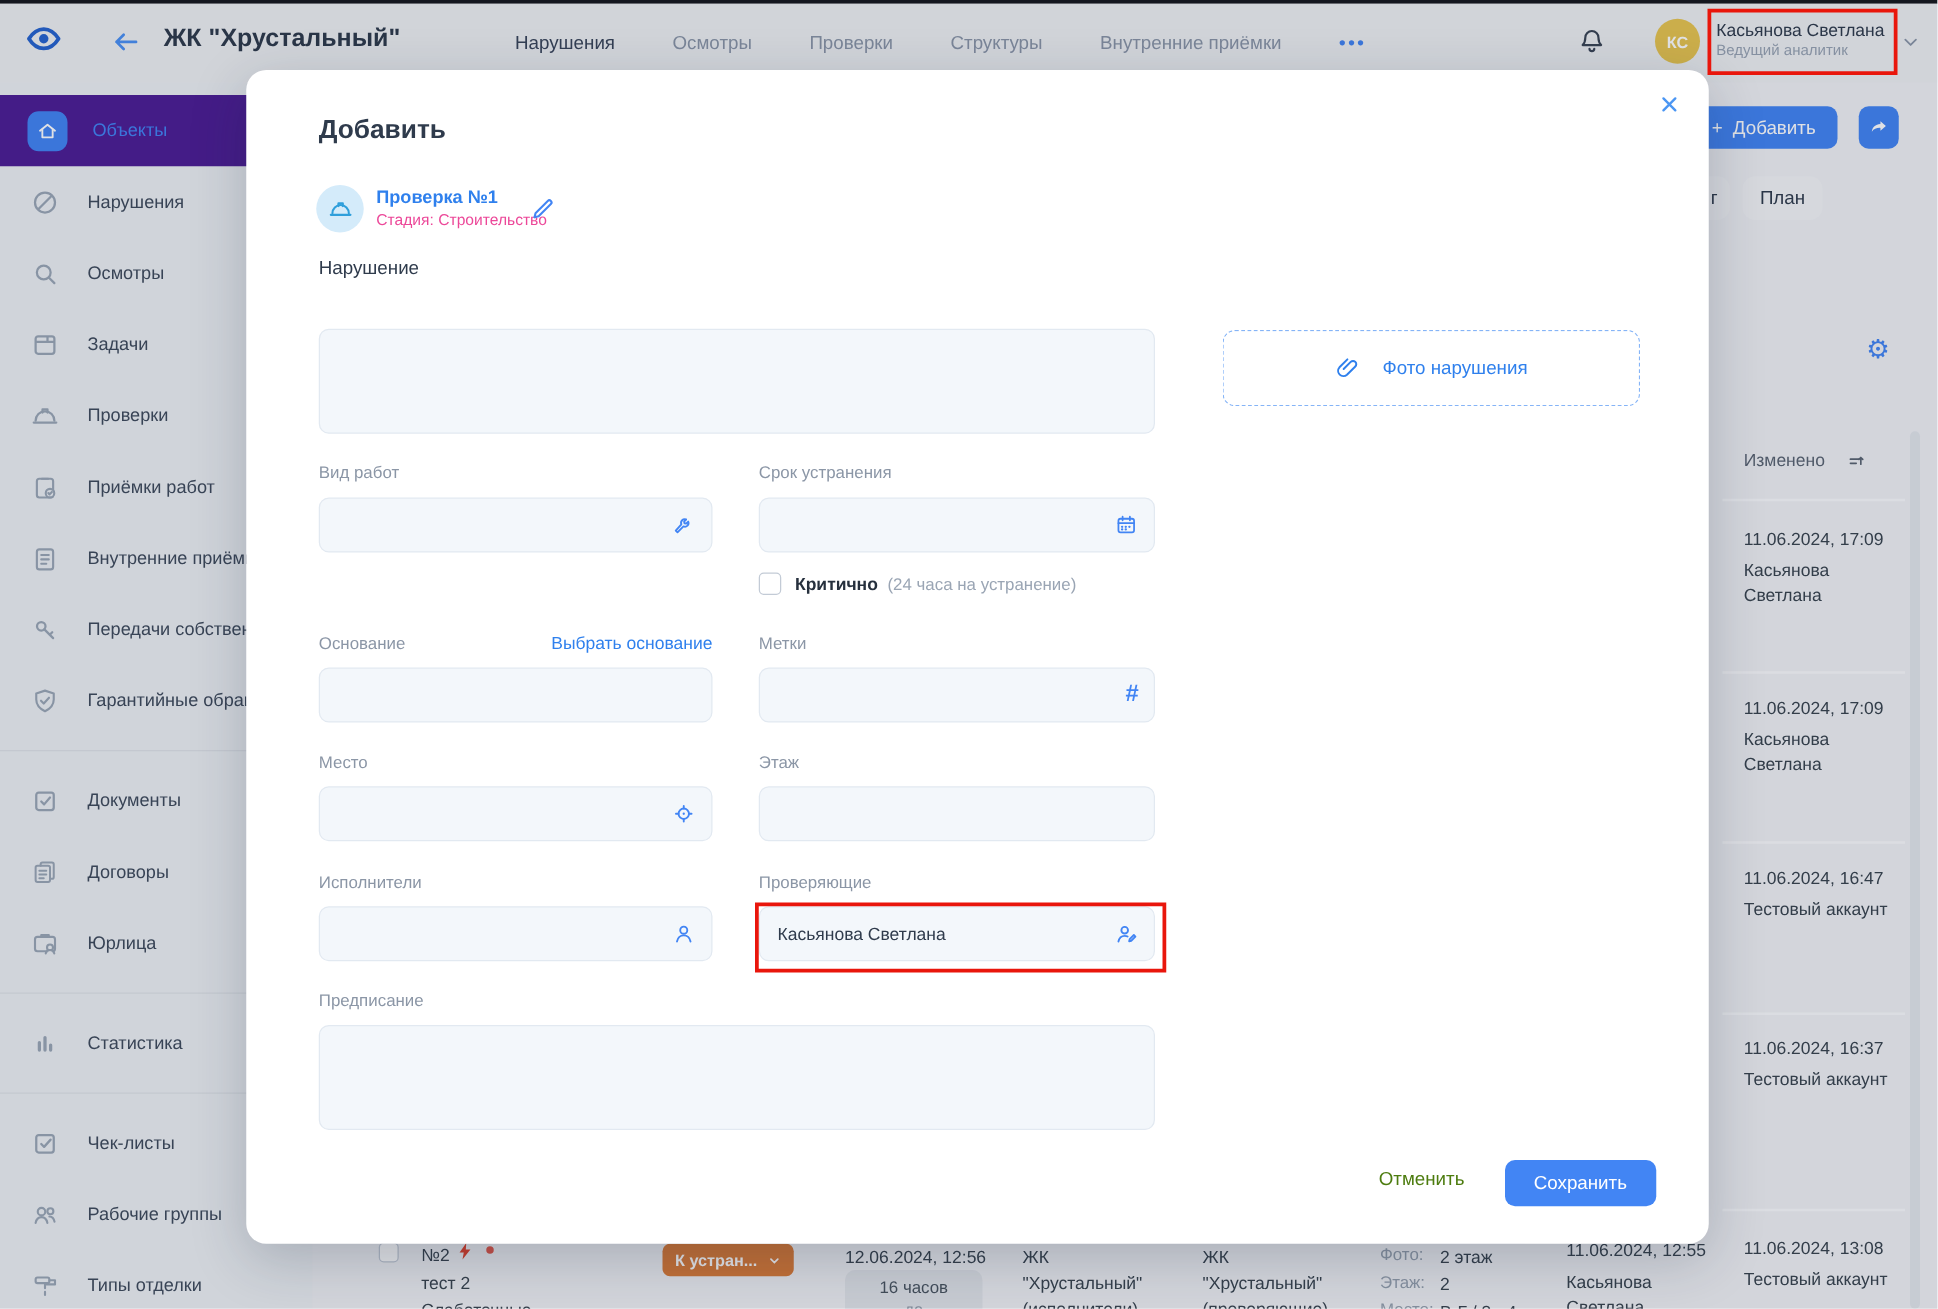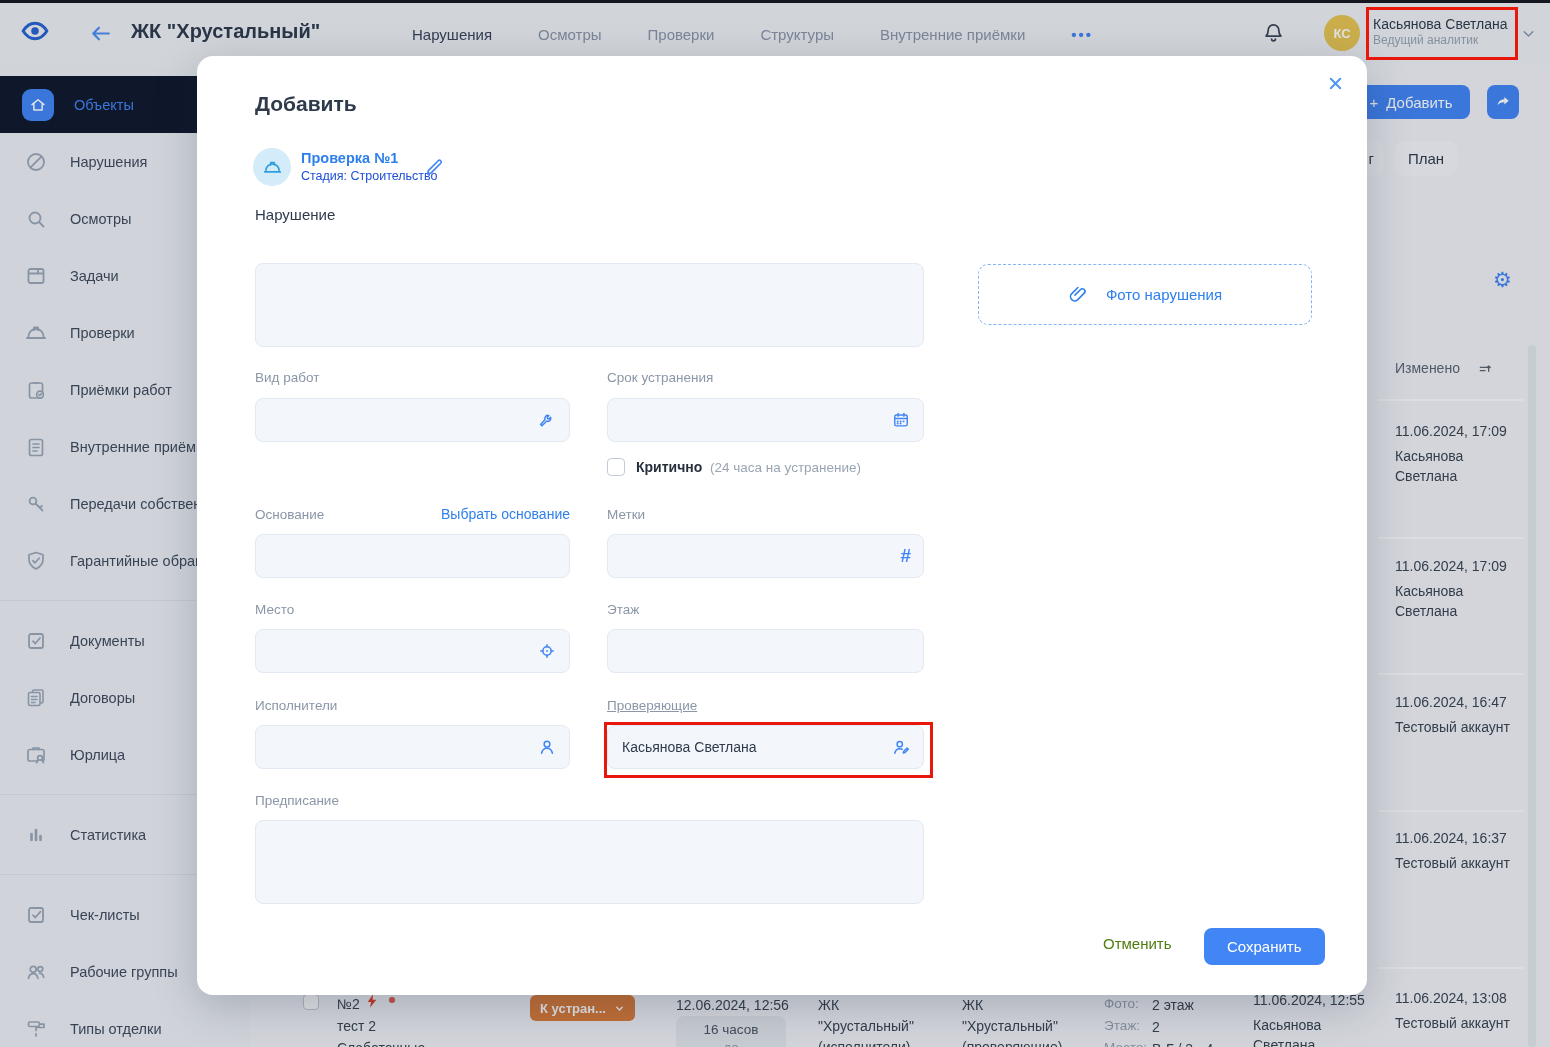--- a/index.html
+++ b/index.html
@@ -16,21 +16,21 @@
   .nav .itm.on{color:#39455a;font-weight:500;}
   .nav .dots{color:#4285f4;font-weight:700;letter-spacing:2px;font-size:15px;}
   .avatar{width:36px;height:36px;border-radius:50%;background:#e7c550;color:#fff;
           font-size:13px;font-weight:700;display:flex;align-items:center;justify-content:center;}
   .uname{font-size:14px;font-weight:500;color:#2f3b4c;line-height:18px;white-space:nowrap;}
   .urole{font-size:12px;color:#97a3b3;line-height:15px;white-space:nowrap;}
   
   .sidebar{left:0;top:66px;width:250px;height:981px;background:#edf0f4;padding-top:10px;box-sizing:border-box;}
   .side-item{display:flex;align-items:center;height:57px;padding-left:22px;gap:20px;cursor:pointer;}
   .side-item .lbl{font-size:14.5px;color:#3f4b5c;white-space:nowrap;}
-  .side-item.active{background:#0f172a;}
+  .side-item.active{background:#4c1d95;}
   .side-item.active .lbl{color:#4285f4;font-weight:500;}
   .tile{width:32px;height:32px;border-radius:9px;background:#4285f4;display:flex;align-items:center;justify-content:center;flex:0 0 32px;}
   .gico{width:28px;display:flex;justify-content:center;color:#9aa7b6;flex:0 0 28px;}
   .side-div{height:1px;background:#dfe3e8;margin:11px 0;}
   
   .pillbtn{background:#f4f5f7;border:none;border-radius:10px;height:35px;font-size:15px;color:#2f3b4c;
            font-family:inherit;cursor:pointer;}
   .bluebtn{background:#4285f4;color:#fff;border:none;border-radius:8px;font-size:15px;font-family:inherit;cursor:pointer;}
   .chg-date{font-size:14px;color:#39444f;margin-bottom:7px;white-space:nowrap;}
   .chg-user{font-size:14px;color:#39444f;line-height:1.45;}
@@ -362,21 +362,21 @@
     <div class="abs mtitle" style="left:58px;top:36px;">Добавить</div>
 
     <div class="abs" style="left:56px;top:92px;width:38px;height:38px;border-radius:50%;background:#d4ebfa;display:flex;align-items:center;justify-content:center;color:#2f9fdb;">
       <svg class="ic" width="21" height="21" viewBox="0 0 24 24" fill="none" stroke="currentColor" stroke-width="1.9" stroke-linecap="round" stroke-linejoin="round">
           <path d="M4.5 15.5a7.5 7.5 0 0 1 15 0"></path>
           <path d="M3 17h18"></path>
           <path d="M10 9V6.5h4V9"></path>
         </svg>
     </div>
     <div class="abs" style="left:104px;top:94px;font-size:14.5px;font-weight:600;color:#2f80ed;cursor:pointer;">Проверка №1</div>
-    <div class="abs" style="left:104px;top:113px;font-size:12.5px;color:#1d4ed8;">Стадия: Строительство</div>
+    <div class="abs" style="left:104px;top:113px;font-size:12.5px;color:#ec4899;">Стадия: Строительство</div>
     <div class="abs" style="left:226px;top:100px;color:#4285f4;cursor:pointer;">
       <svg class="ic" width="22" height="22" viewBox="0 0 24 24" fill="none" stroke="currentColor" stroke-width="1.8" stroke-linecap="round" stroke-linejoin="round">
           <path d="M5 19.5l.9-3.6L16.6 5.2a1.9 1.9 0 0 1 2.7 2.7L8.6 18.6z"></path>
         </svg>
     </div>
 
     <div class="abs" style="left:58px;top:150px;font-size:15px;font-weight:500;color:#2f3b4c;">Нарушение</div>
 
     <textarea class="abs fld" style="left: 58px; top: 207px;"></textarea>
 
@@ -448,21 +448,21 @@
     <div class="abs fld" style="left:58px;top:669px;width:315px;height:44px;">
       <input style="">
       <span class="ficon">
           <svg class="ic" width="20" height="20" viewBox="0 0 24 24" fill="none" stroke="currentColor" stroke-width="1.8" stroke-linecap="round" stroke-linejoin="round">
             <circle cx="12" cy="8.6" r="3.4"></circle>
             <path d="M5.5 19.5c.9-4 3.5-5.9 6.5-5.9s5.6 1.9 6.5 5.9"></path>
           </svg>
         </span>
     </div>
 
-    <div class="abs flabel" style="left:410px;top:642px;text-decoration:underline;">Проверяющие</div>
+    <div class="abs flabel" style="left:410px;top:642px;">Проверяющие</div>
     <div class="abs fld" style="left:410px;top:669px;width:317px;height:44px;">
       <input readonly="" value="Касьянова Светлана" style="">
       <span class="ficon">
           <svg class="ic" width="20" height="20" viewBox="0 0 24 24" fill="none" stroke="currentColor" stroke-width="1.8" stroke-linecap="round" stroke-linejoin="round">
             <circle cx="10.5" cy="8.6" r="3.2"></circle>
             <path d="M4.5 19.5c.8-3.7 3.2-5.5 6-5.5 1 0 2 .2 2.8.7"></path>
             <path d="M14.8 19.2l.5-2 4-4 1.5 1.5-4 4z"></path>
           </svg>
         </span>
     </div>

